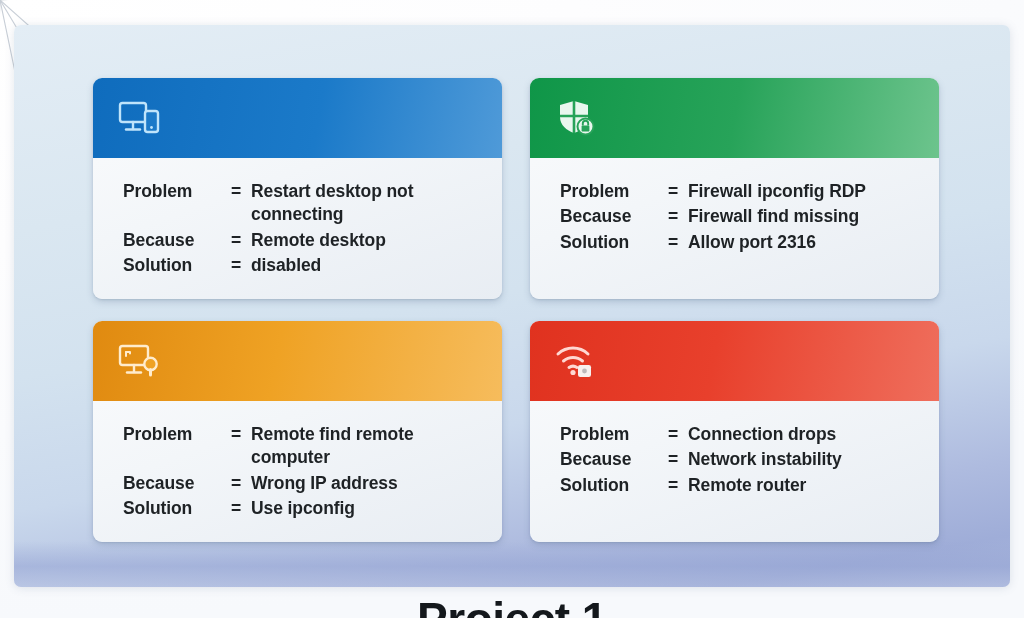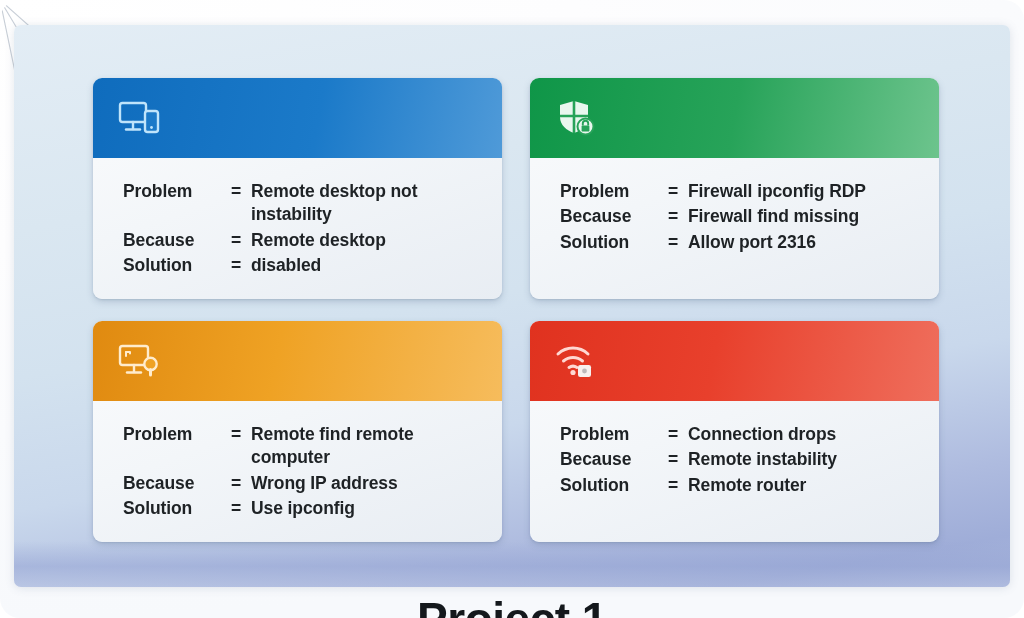--- a/index.html
+++ b/index.html
@@ -16,21 +16,20 @@
     position: relative;
   }
 
   
   #slide {
     position: absolute;
     inset: 0;
     background:
       radial-gradient(140% 100% at 0% 0%, #ffffff 0%, #fdfdfe 40%, #f7f9fc 100%);
     overflow: hidden;
-    border-radius: 20px;
   }
 
   
   #sunburst {
     position: absolute;
     left: -120px;
     top: -140px;
     width: 560px;
     height: 560px;
     pointer-events: none;
@@ -205,21 +204,21 @@
               <circle cx="34.5" cy="29.5" r="1.4" fill="#bfe4fb" stroke="none"></circle>
             </svg>
           </span>
         </div>
         <div class="card-body">
           <table class="kv">
             <tbody>
                 <tr>
               <td class="k">Problem</td>
               <td class="eq">=</td>
-              <td class="v">Remote desktop not instability</td>
+              <td class="v">Restart desktop not connecting</td>
             </tr>
             <tr>
               <td class="k">Because</td>
               <td class="eq">=</td>
               <td class="v">Remote desktop</td>
             </tr>
             <tr>
               <td class="k">Solution</td>
               <td class="eq">=</td>
               <td class="v">disabled</td>
@@ -319,21 +318,21 @@
           <table class="kv">
             <tbody>
                 <tr>
               <td class="k">Problem</td>
               <td class="eq">=</td>
               <td class="v">Connection drops</td>
             </tr>
             <tr>
               <td class="k">Because</td>
               <td class="eq">=</td>
-              <td class="v">Remote instability</td>
+              <td class="v">Network instability</td>
             </tr>
             <tr>
               <td class="k">Solution</td>
               <td class="eq">=</td>
               <td class="v">Remote router</td>
             </tr>
           </tbody>
             </table>
         </div>
       </div>

